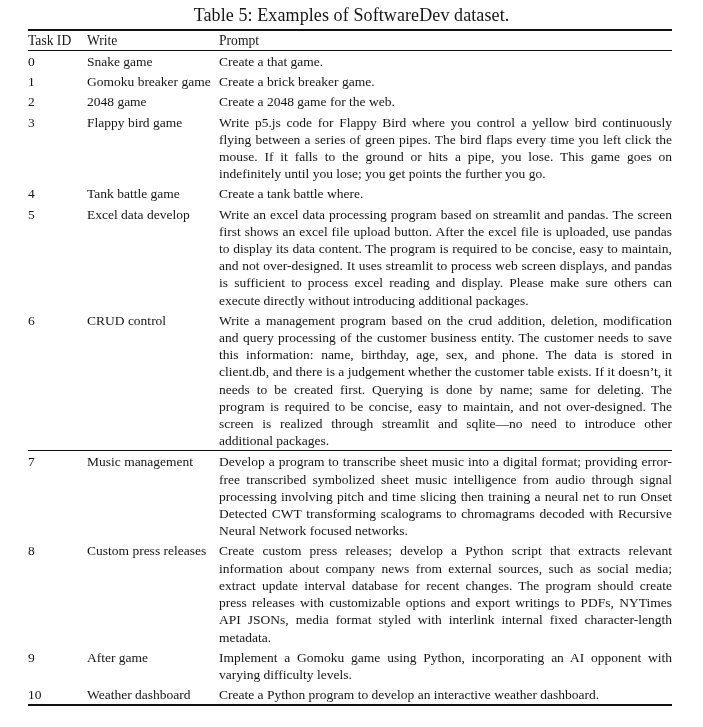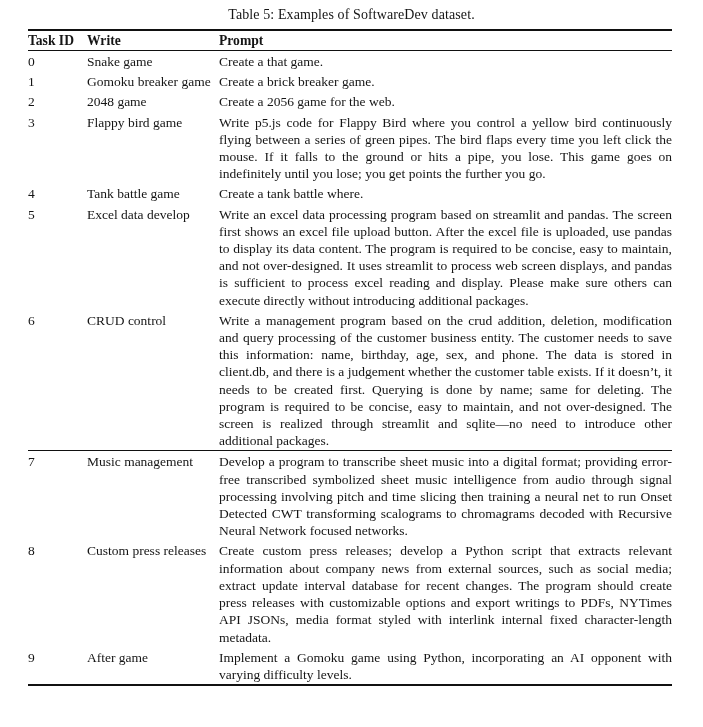--- a/index.html
+++ b/index.html
@@ -10,39 +10,39 @@
   body {
     width: 703px;
     height: 727px;
     overflow: hidden;
     font-family: "Liberation Serif", serif;
     color: #151515;
     -webkit-font-smoothing: antialiased;
   }
   .caption {
     text-align: center;
-    font-size: 14px;
+    font-size: 18px;
     line-height: 16px;
     padding-top: 7px;
     letter-spacing: 0.1px;
   }
   table.paper-table {
     border-collapse: collapse;
     table-layout: fixed;
     width: 644px;
     margin-left: 28px;
     margin-top: 6px;
     border-top: 2.2px solid #111;
     border-bottom: 2.2px solid #111;
   }
   col.c-id   { width: 59px; }
   col.c-task { width: 132px; }
   col.c-prompt { width: 453px; }
   thead th {
-    font-weight: bold;
+    font-weight: normal;
     text-align: left;
     font-size: 13.6px;
     line-height: 15.5px;
     padding: 2px 0 1.5px 0;
     border-bottom: 1.3px solid #111;
     vertical-align: top;
   }
   tbody td {
     vertical-align: top;
     font-size: 13.5px;
@@ -84,21 +84,21 @@
         <td class="cell-prompt">Create a that game.</td>
       </tr>
       <tr>
         <td class="cell-id">1</td>
         <td class="cell-task">Gomoku breaker game</td>
         <td class="cell-prompt">Create a brick breaker game.</td>
       </tr>
       <tr>
         <td class="cell-id">2</td>
         <td class="cell-task">2048 game</td>
-        <td class="cell-prompt">Create a 2056 game for the web.</td>
+        <td class="cell-prompt">Create a 2048 game for the web.</td>
       </tr>
       <tr>
         <td class="cell-id">3</td>
         <td class="cell-task">Flappy bird game</td>
         <td class="cell-prompt">Write p5.js code for Flappy Bird where you control a yellow bird continuously flying between a series of green pipes. The bird flaps every time you left click the mouse. If it falls to the ground or hits a pipe, you lose. This game goes on indefinitely until you lose; you get points the further you go.</td>
       </tr>
       <tr>
         <td class="cell-id">4</td>
         <td class="cell-task">Tank battle game</td>
         <td class="cell-prompt">Create a tank battle where.</td>
@@ -121,16 +121,21 @@
       <tr>
         <td class="cell-id">8</td>
         <td class="cell-task">Custom press releases</td>
         <td class="cell-prompt">Create custom press releases; develop a Python script that extracts relevant information about company news from external sources, such as social media; extract update interval database for recent changes. The program should create press releases with customizable options and export writings to PDFs, NYTimes API JSONs, media format styled with interlink internal fixed character-length metadata.</td>
       </tr>
       <tr>
         <td class="cell-id">9</td>
         <td class="cell-task">After game</td>
         <td class="cell-prompt">Implement a Gomoku game using Python, incorporating an AI opponent with varying difficulty levels.</td>
       </tr>
+      <tr>
+        <td class="cell-id">10</td>
+        <td class="cell-task">Weather dashboard</td>
+        <td class="cell-prompt">Create a Python program to develop an interactive weather dashboard.</td>
+      </tr>
     </tbody>
   </table>
 
 </div>
 
 </body></html>

